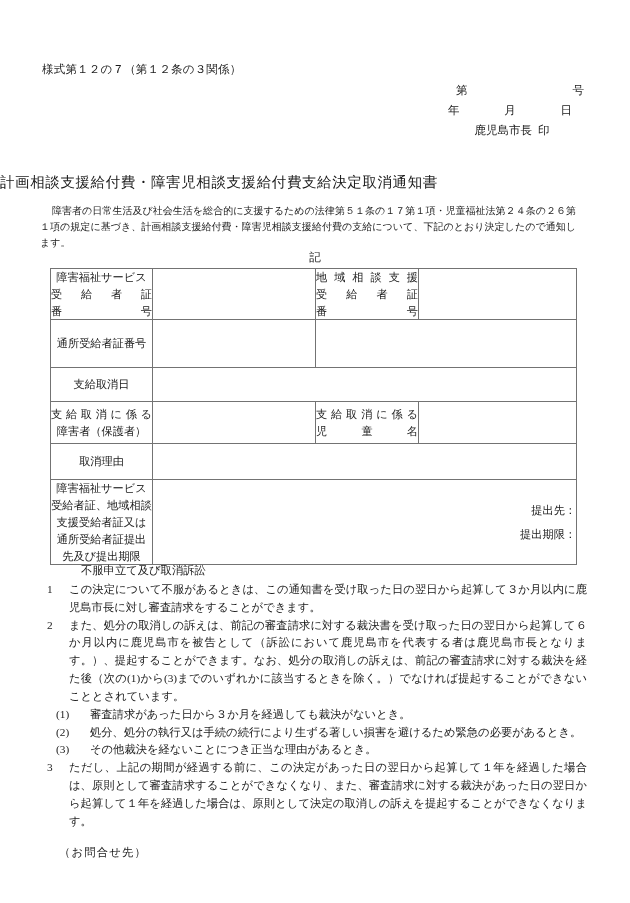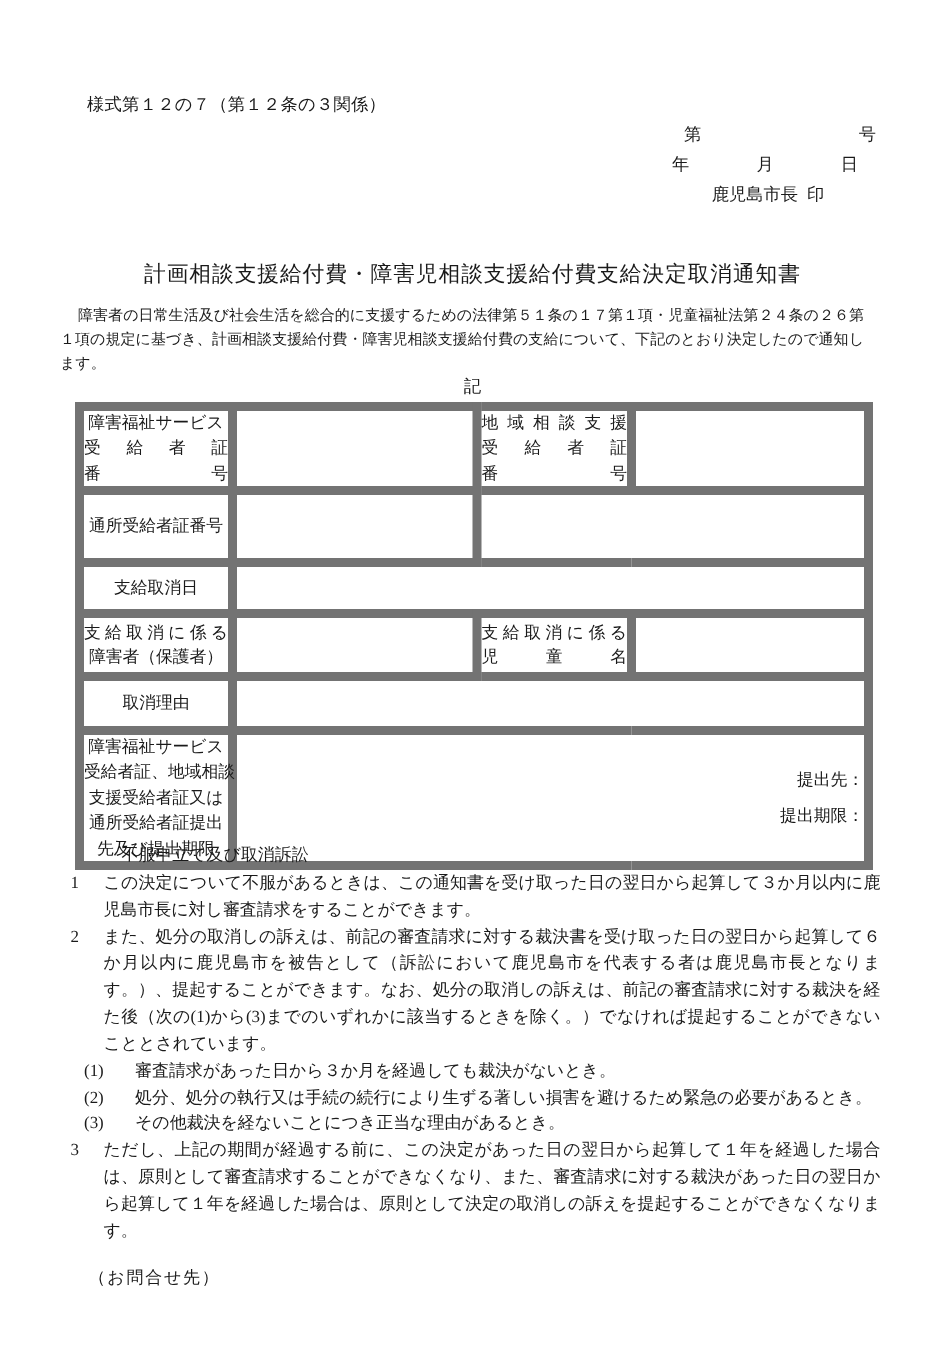--- a/index.html
+++ b/index.html
@@ -23,21 +23,20 @@
   }
 
   
   .form-number {
     position: absolute;
     left: 42px;
     top: 62px;
     font-size: 11.5px;
     letter-spacing: 0.2px;
     white-space: nowrap;
-    margin-left: 16px;
   }
   .issue-block {
     position: absolute;
     right: 42px;
     top: 80px;
     width: 150px;
     font-size: 11.5px;
     line-height: 1.75;
   }
   .issue-line {
@@ -57,21 +56,21 @@
     padding-right: 2px;
     gap: 6px;
   }
 
   
   .doc-title {
     position: absolute;
     left: 0;
     top: 173px;
     width: 630px;
-    text-align: center;
+    text-align: left;
     font-size: 14.5px;
     letter-spacing: 0.6px;
     white-space: nowrap;
   }
 
   
   .intro {
     position: absolute;
     left: 40px;
     top: 203px;
@@ -96,21 +95,21 @@
   .form-table {
     position: absolute;
     left: 50px;
     top: 268px;
     width: 526px;
     border-collapse: collapse;
     table-layout: fixed;
     font-size: 11.2px;
   }
   .form-table td {
-    border: 6px solid #737373;
+    border: 1px solid #737373;
     padding: 0;
     vertical-align: middle;
   }
   .lbl {
     text-align: center;
     line-height: 1.5;
     padding: 3px 5px;
   }
   .lbl-lines {
     display: block;

